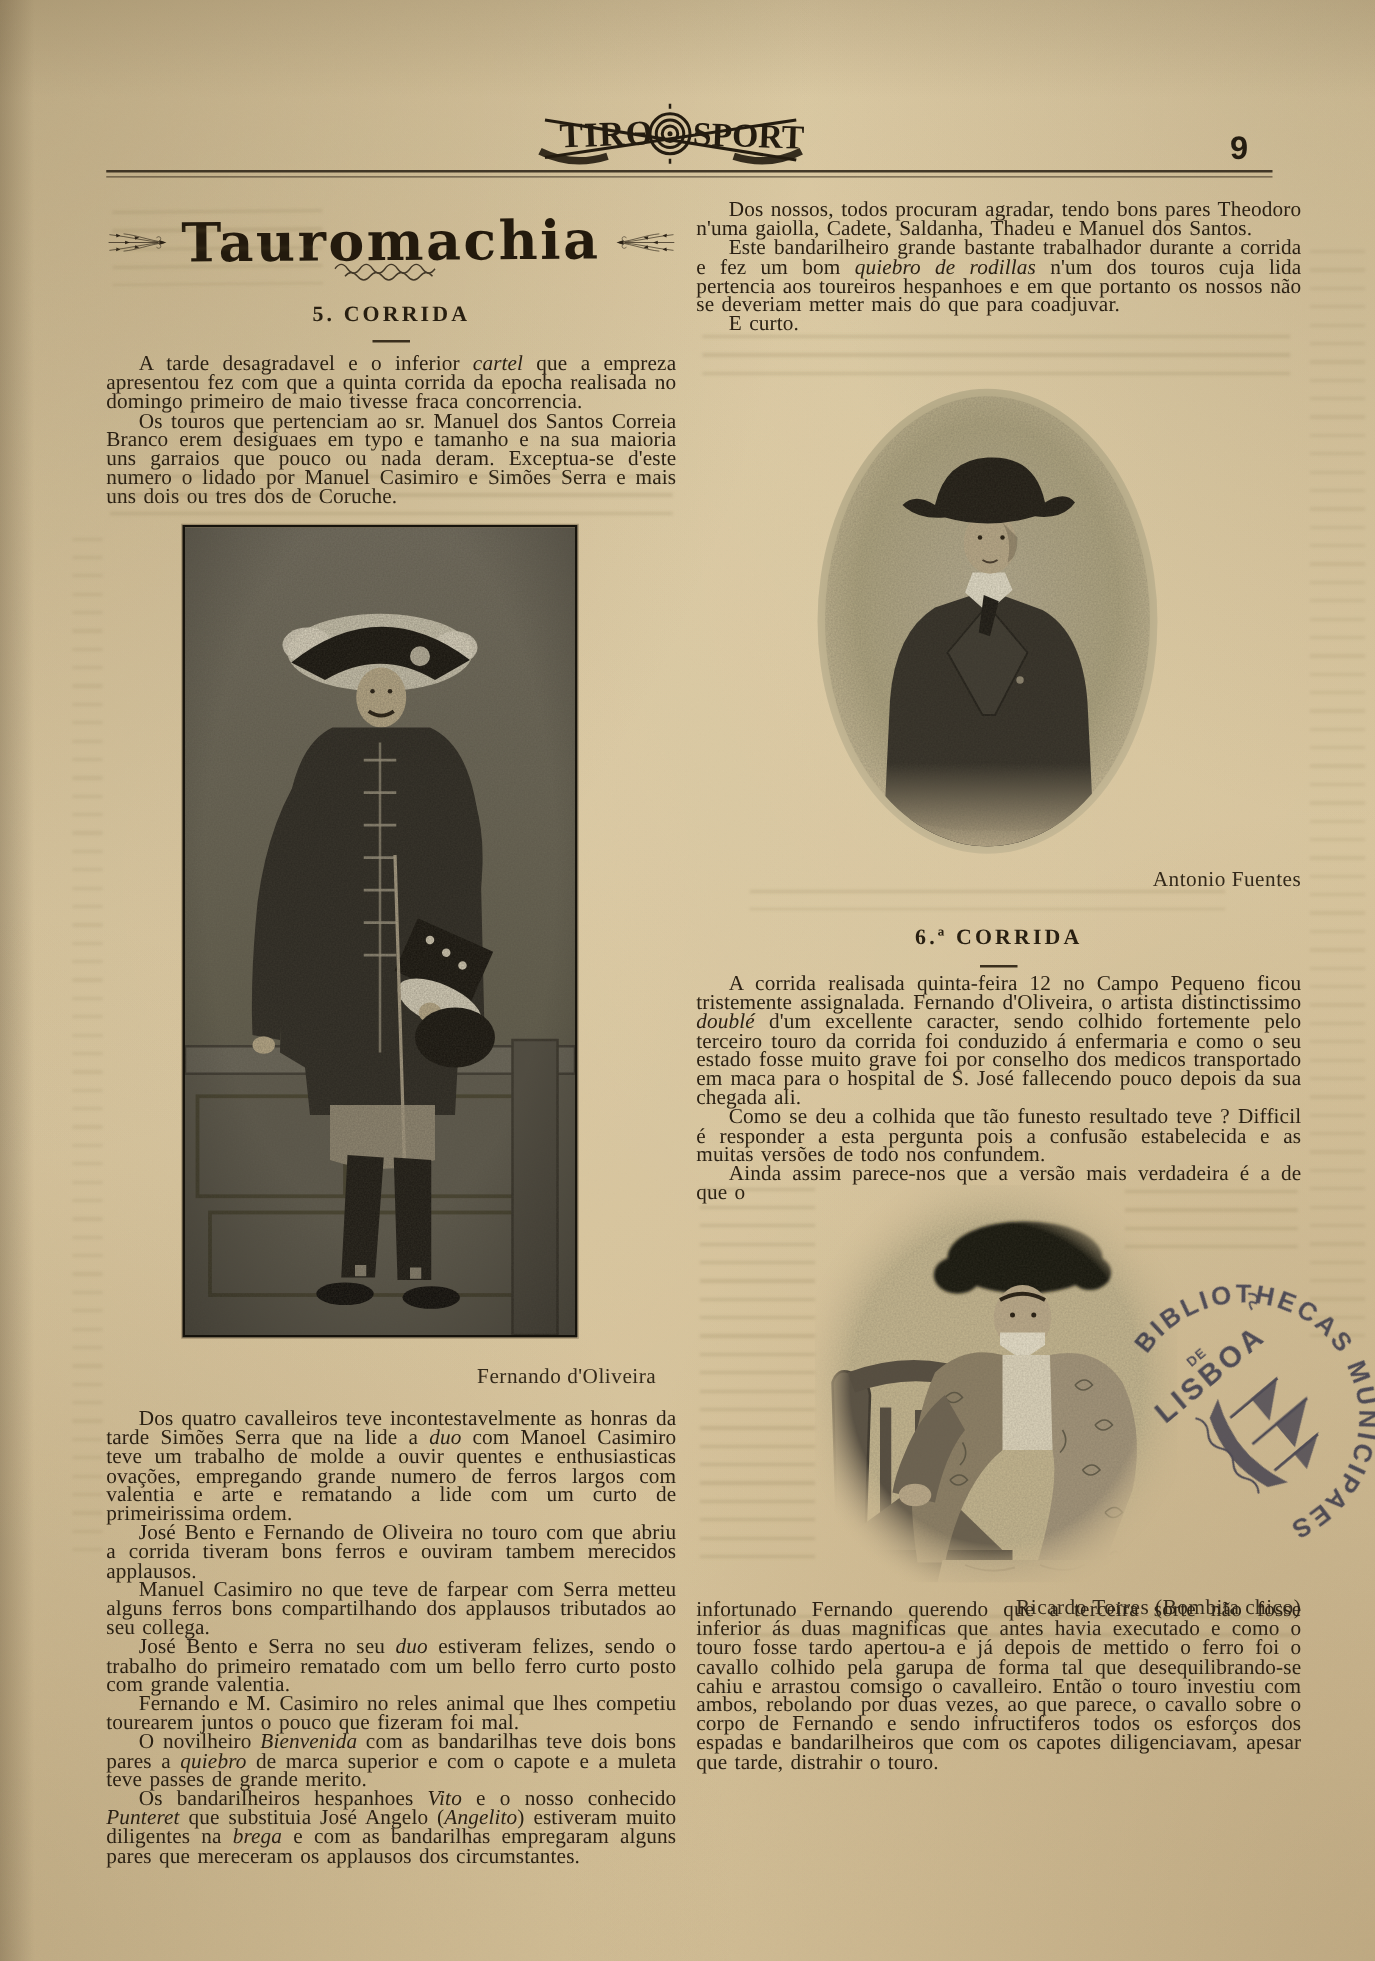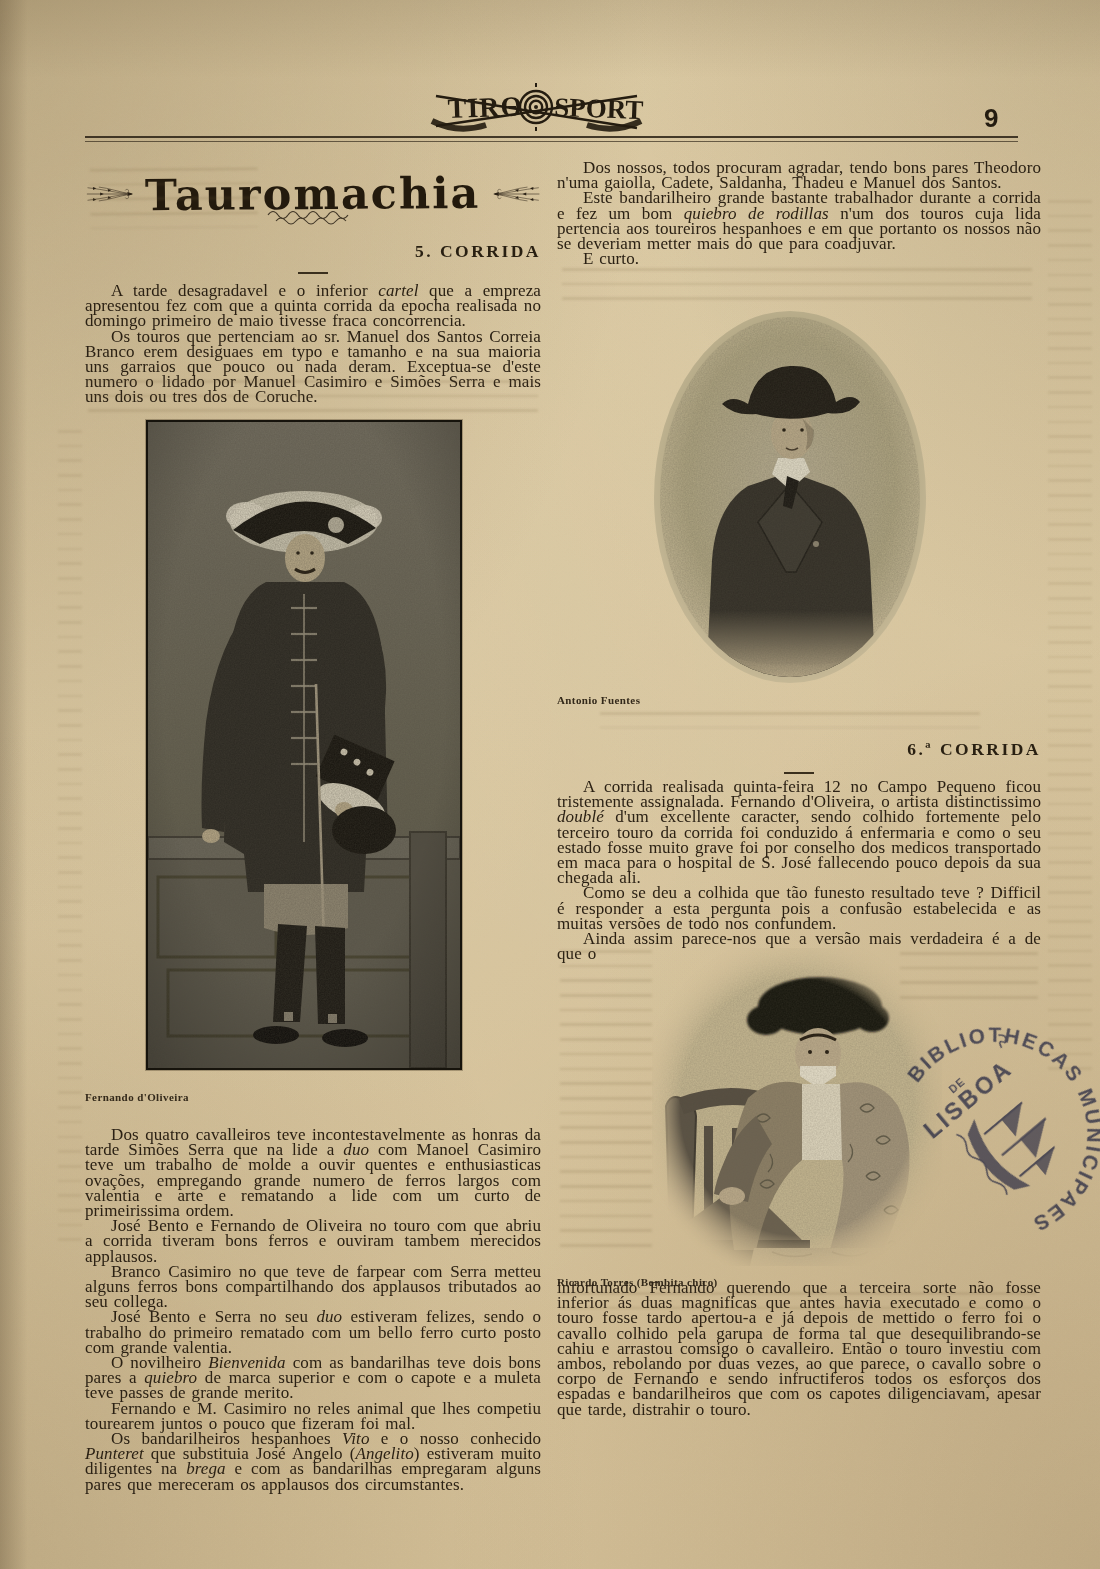--- a/index.html
+++ b/index.html
@@ -19,23 +19,23 @@
   .abs{position:absolute;}
   .para{text-align:justify;text-indent:26px;font-size:17px;line-height:15.2px;
     letter-spacing:.1px;word-spacing:1.5px;margin:0;}
   .para.noindent{text-indent:0;}
   .it{font-style:italic;margin-top:16px;}
   .colL{left:85px;width:456px;}
   .colR{left:557px;width:484px;}
   .pageTitle{font-family:"DejaVu Serif", serif;font-size:43px;font-weight:700;
     letter-spacing:2px;color:#231a0d;transform:rotate(-.4deg);}
   .titleRow{display:flex;align-items:center;justify-content:center;gap:10px;}
-  .secHead{font-size:17.5px;font-weight:700;letter-spacing:2.5px;text-align:right;color:#281f11;}
+  .secHead{font-size:17.5px;font-weight:700;letter-spacing:2.5px;text-align:center;color:#281f11;}
   .headRule{width:30px;height:2px;background:#3a2f1d;margin:0 auto;}
-  .caption{font-size:11px;font-weight:700;letter-spacing:.4px;text-align:left;color:#33291a;}
+  .caption{font-size:17px;font-weight:400;letter-spacing:.4px;text-align:right;color:#33291a;}
   .pageNum{font-family:"Liberation Sans", sans-serif;font-size:26px;font-weight:700;color:#241c10;}
   .hdrRule{border-top:2.2px solid rgba(42,33,20,.85);border-bottom:1.6px solid rgba(42,33,20,.65);height:2.6px;}
   .ghost{position:absolute;pointer-events:none;
     background:repeating-linear-gradient(180deg, rgba(122,104,66,.17) 0 2.6px, rgba(122,104,66,0) 2.6px 14.7px);
     filter:blur(1.15px);}
   .ghost.v{opacity:.7;}
   .photoFrame{border:2px solid #16130c;box-shadow:0 0 0 1px rgba(90,75,50,.4);}
   .stampWrap{transform:rotate(50deg);opacity:.85;mix-blend-mode:multiply;filter:blur(.3px);}
 </style>
 </head>
@@ -206,24 +206,24 @@
       <rect x="180" y="592" width="9" height="9" fill="#8f8774"></rect>
       <rect width="312" height="646" fill="url(#p1vig)"></rect>
       <rect width="312" height="646" filter="url(#p1n)" opacity=".8"></rect>
     </svg>
   </div>
   <div class="abs caption" style="left:85px;top:1091px;width:440px">Fernando d'Oliveira</div>
 
   <div class="abs colL" style="top:1127px">
     <p class="para"><span>Dos quatro cavalleiros teve incontestavelmente as honras da tarde Simões Serra que na lide a </span><span class="it">duo</span><span> com Manoel Casimiro teve um trabalho de molde a ouvir quentes e enthusiasticas ovações, empregando grande numero de ferros largos com valentia e arte e rematando a lide com um curto de primeirissima ordem.</span></p>
     <p class="para"><span>José Bento e Fernando de Oliveira no touro com que abriu a corrida tiveram bons ferros e ouviram tambem merecidos applausos.</span></p>
-    <p class="para"><span>Branco Casimiro no que teve de farpear com Serra metteu alguns ferros bons compartilhando dos applausos tributados ao seu collega.</span></p>
+    <p class="para"><span>Manuel Casimiro no que teve de farpear com Serra metteu alguns ferros bons compartilhando dos applausos tributados ao seu collega.</span></p>
     <p class="para"><span>José Bento e Serra no seu </span><span class="it">duo</span><span> estiveram felizes, sendo o trabalho do primeiro rematado com um bello ferro curto posto com grande valentia.</span></p>
+    <p class="para"><span>Fernando e M. Casimiro no reles animal que lhes competiu tourearem juntos o pouco que fizeram foi mal.</span></p>
     <p class="para"><span>O novilheiro </span><span class="it">Bienvenida</span><span> com as bandarilhas teve dois bons pares a </span><span class="it">quiebro</span><span> de marca superior e com o capote e a muleta teve passes de grande merito.</span></p>
-    <p class="para"><span>Fernando e M. Casimiro no reles animal que lhes competiu tourearem juntos o pouco que fizeram foi mal.</span></p>
     <p class="para"><span>Os bandarilheiros hespanhoes </span><span class="it">Vito</span><span> e o nosso conhecido </span><span class="it">Punteret</span><span> que substituia José Angelo (</span><span class="it">Angelito</span><span>) estiveram muito diligentes na </span><span class="it">brega</span><span> e com as bandarilhas empregaram alguns pares que mereceram os applausos dos circumstantes.</span></p>
   </div>
 
   <div class="abs colR" style="top:160px">
     <p class="para"><span>Dos nossos, todos procuram agradar, tendo bons pares Theodoro n'uma gaiolla, Cadete, Saldanha, Thadeu e Manuel dos Santos.</span></p>
     <p class="para"><span>Este bandarilheiro grande bastante trabalhador durante a corrida e fez um bom </span><span class="it">quiebro de rodillas</span><span> n'um dos touros cuja lida pertencia aos toureiros hespanhoes e em que portanto os nossos não se deveriam metter mais do que para coadjuvar.</span></p>
     <p class="para"><span>E curto.</span></p>
   </div>
 
   <svg class="abs" style="left:652px;top:308px" width="276" height="378" viewBox="0 0 276 378">

